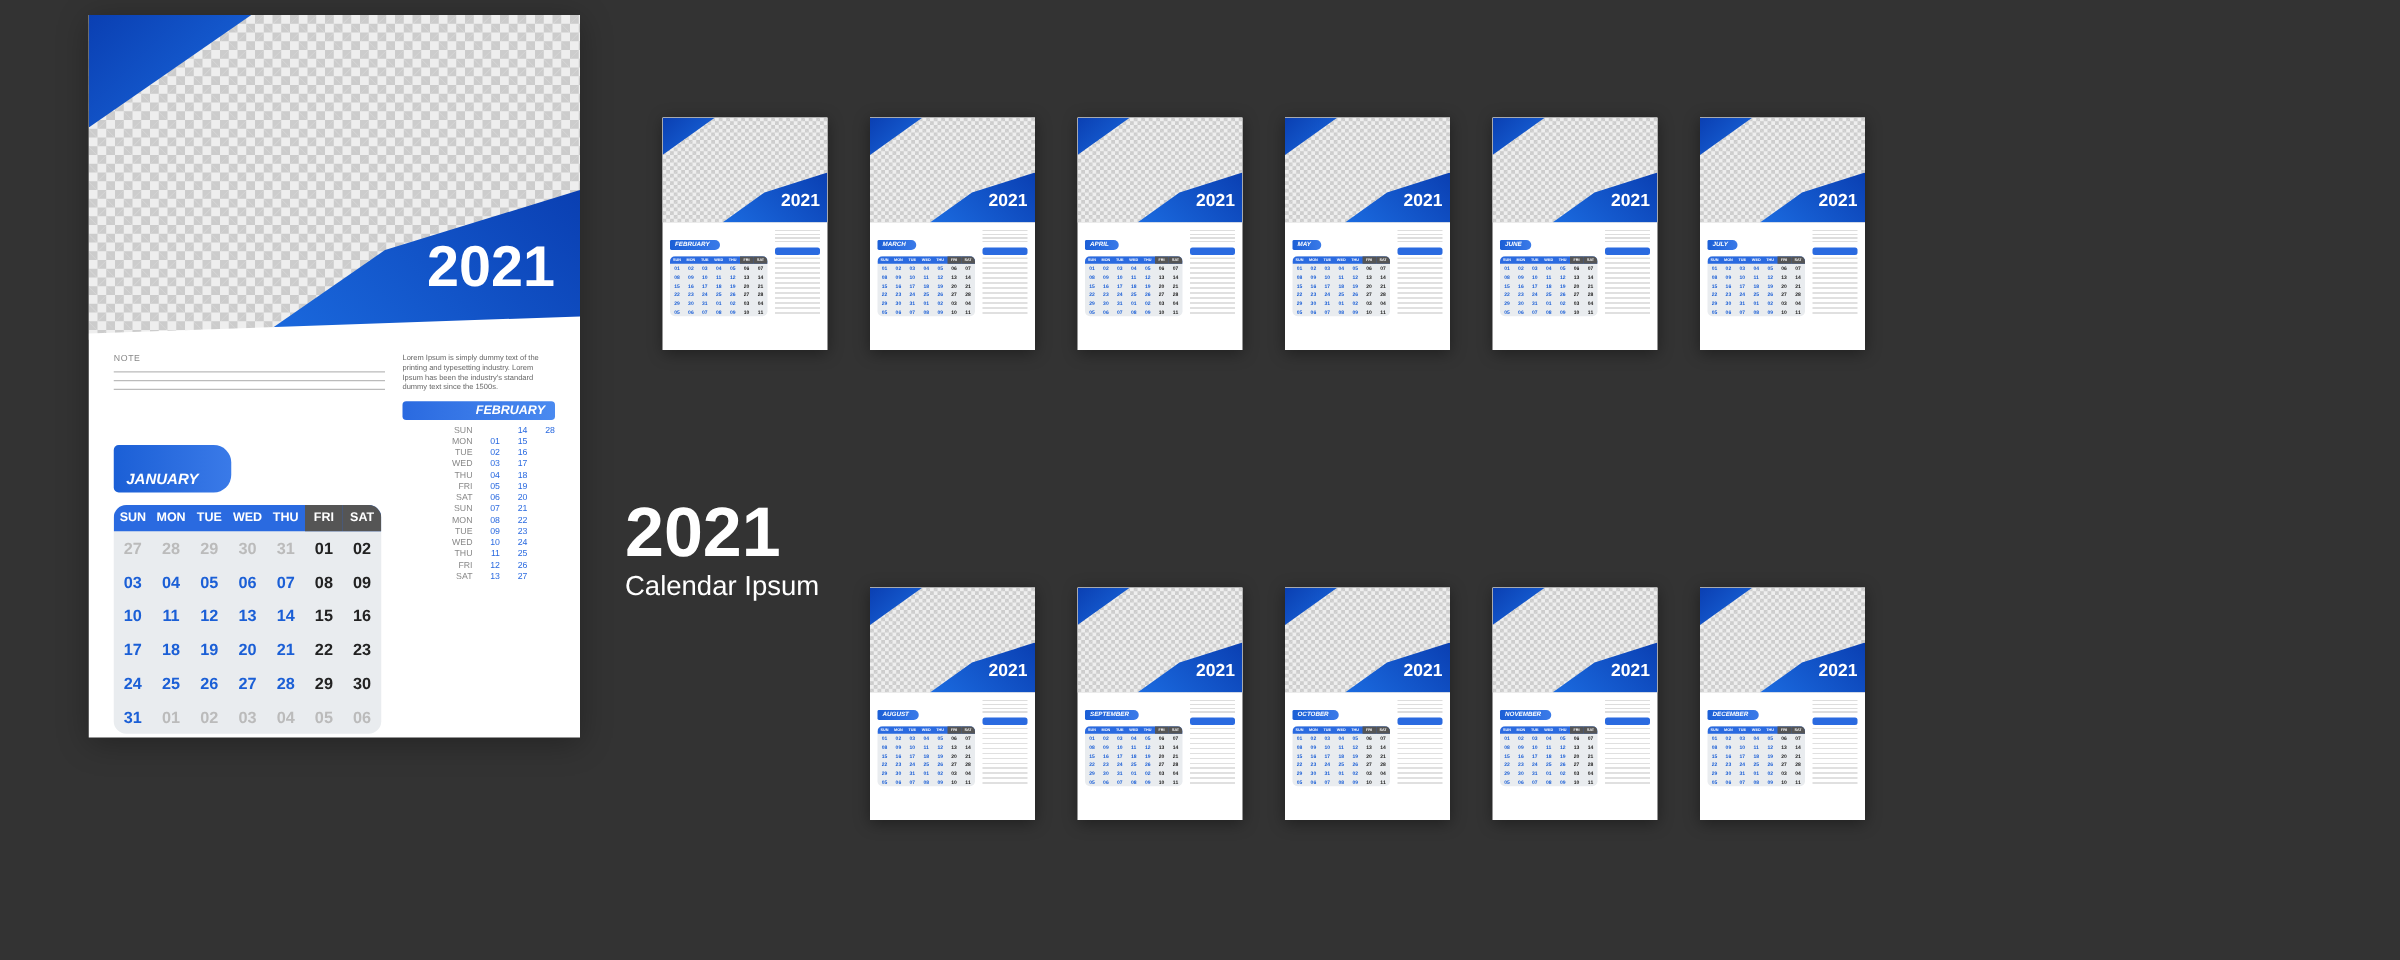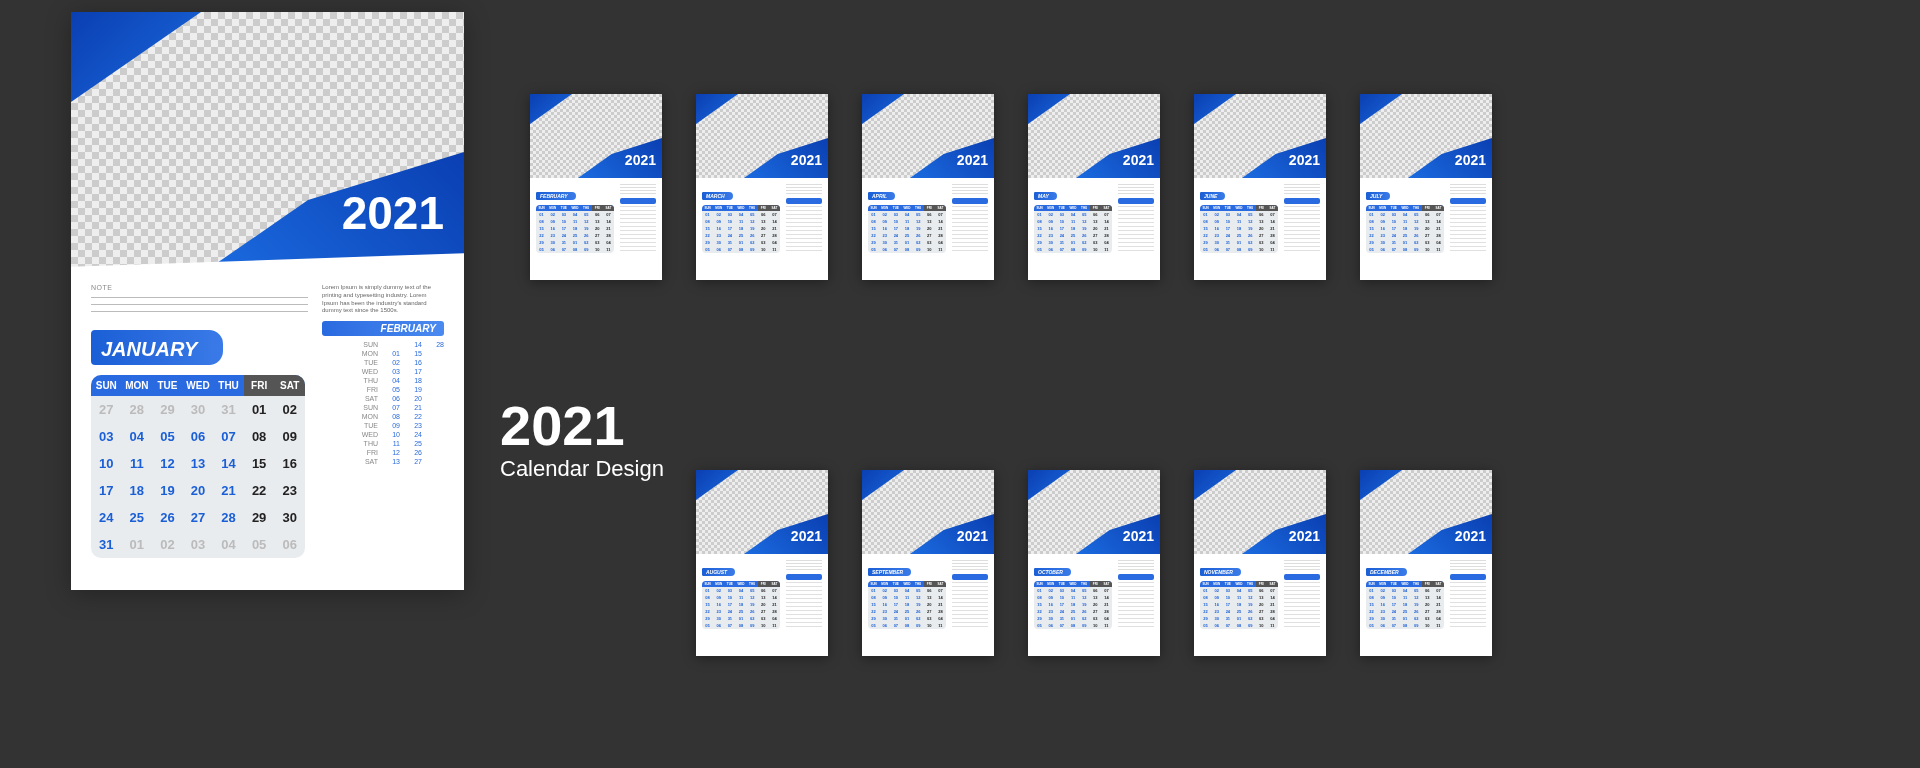--- a/index.html
+++ b/index.html
@@ -16,21 +16,21 @@
  background-size:14px 14px;background-position:0 0,0 7px,7px -7px,-7px 0;background-color:#eee}
 .tri-tl{position:absolute;left:0;top:0;width:130px;height:90px;background:linear-gradient(135deg,#0a3fb2,#1b6be0);clip-path:polygon(0 0,100% 0,0 100%)}
 .tri-br{position:absolute;right:0;bottom:0;width:260px;height:120px;background:linear-gradient(45deg,#1b6be0,#0a3fb2);clip-path:polygon(100% 0,100% 100%,0 100%,40% 40%)}
 .year-badge{position:absolute;right:20px;bottom:32px;font-size:46px;font-weight:700;color:#fff}
 .white-div{position:absolute;left:0;right:0;bottom:-12px;height:24px;background:#fff;transform:skewY(-2deg)}
 
 .body-area{padding:12px 20px 8px;display:flex;gap:14px}
 .left-col{flex:1}
 .note-label{font-size:7px;color:#888;letter-spacing:.5px}
 .note-line{height:1px;background:#bbb;margin:6px 0}
-.month-pill{display:inline-block;margin-top:12px;background:linear-gradient(90deg,#1b5fd6,#3a7ae8);color:#fff;font-weight:700;font-size:20px;padding:8px 26px 4px 10px;border-radius:4px 14px 14px 4px;font-style:italic}
+.month-pill{display:inline-block;margin-top:38px;background:linear-gradient(90deg,#1b5fd6,#3a7ae8);color:#fff;font-weight:700;font-size:12px;padding:20px 26px 4px 10px;border-radius:4px 14px 14px 4px;font-style:italic}
 
 .cal{margin-top:10px;width:214px;background:#e9ecef;border-radius:10px;overflow:hidden}
 .cal-head{display:grid;grid-template-columns:repeat(7,1fr);background:#2a6ae0}
 .cal-head span{text-align:center;font-size:10px;font-weight:700;color:#fff;padding:5px 0}
 .cal-head .wk{background:#555;color:#fff}
 .cal-body{display:grid;grid-template-columns:repeat(7,1fr)}
 .cal-body span{text-align:center;font-size:13px;font-weight:700;padding:6px 0;color:#1b5fd6}
 .cal-body .out{color:#bbb}
 .cal-body .wk{color:#222}
 
@@ -238,21 +238,21 @@
             <span>27</span>
             <span></span>
           </div>
         </div>
     </div>
   </div>
 </div>
 
 <div class="title-block">
   <div class="title-year">2021</div>
-  <div class="title-sub">Calendar Design</div>
+  <div class="title-sub">Calendar Ipsum</div>
 </div>
 
 <div class="thumbs">
   <div class="thumb-row" id="row1">
       <div class="thumb">
         <div class="th-hero">
           <div class="th-check"></div>
           <div class="th-tl"></div>
           <div class="th-br"></div>
           <div class="th-year">2021</div>

